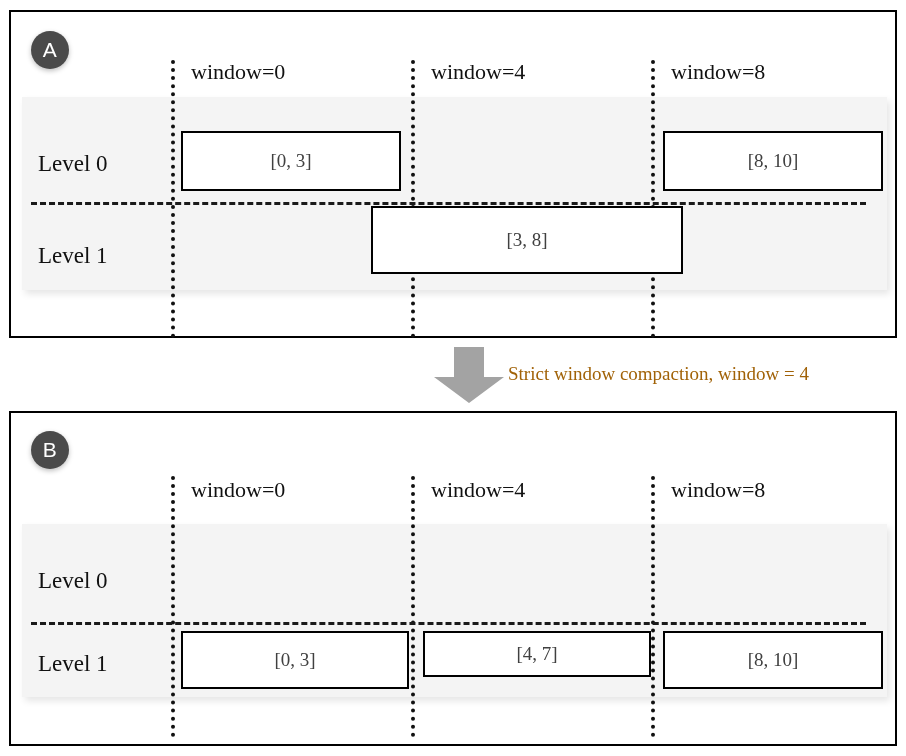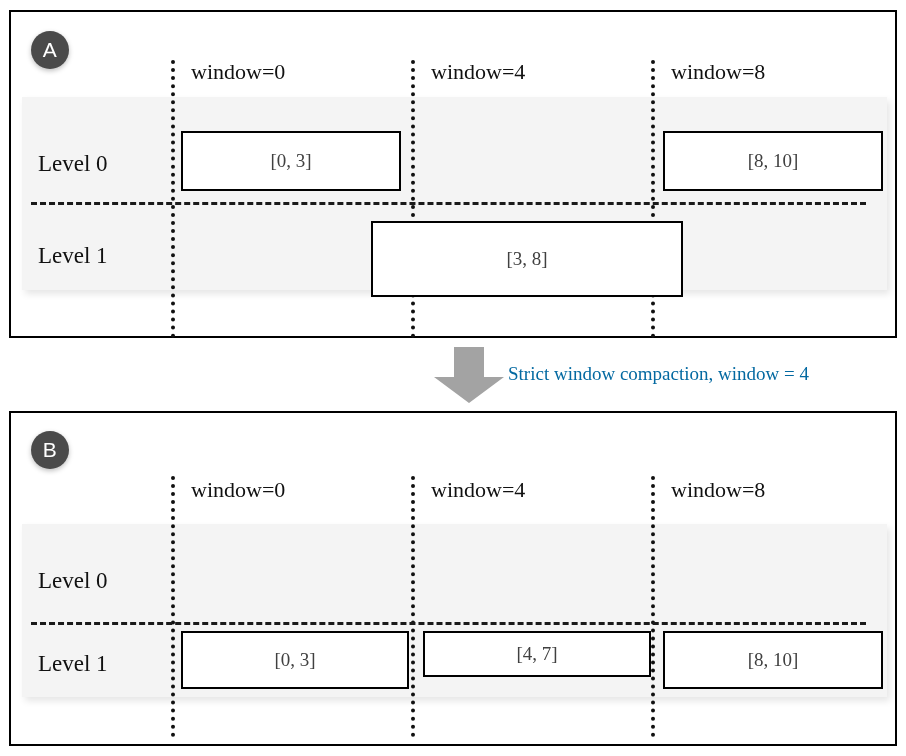--- a/index.html
+++ b/index.html
@@ -112,21 +112,21 @@
     top: 9px;
     width: 78px;
     height: 56px;
   }
   #transition-caption {
     position: absolute;
     left: 508px;
     top: 25px;
     font-size: 19px;
     white-space: nowrap;
-    color: #0369a1;
+    color: #a16207;
   }
 </style>
 </head>
 <body>
 
 <div class="panel" id="panel-a">
 
   <div class="badge">A</div>
 
   <div class="band" id="band-a"></div>
@@ -139,21 +139,21 @@
   <div class="window-label" style="left:420px; top:47px; width:200px">window=4</div>
   <div class="window-label" style="left:660px; top:47px; width:200px">window=8</div>
 
   <div class="level-label" style="left:27px; top:139px">Level 0</div>
   <div class="level-label" style="left:27px; top:231px">Level 1</div>
 
   <div class="level-divider" id="divider-a"></div>
 
   <div class="interval-box" style="left:170px; top:119px; width:220px; height:60px">[0, 3]</div>
   <div class="interval-box" style="left:652px; top:119px; width:220px; height:60px">[8, 10]</div>
-  <div class="interval-box" style="left:360px; top:209px; width:312px; height:76px">[3, 8]</div>
+  <div class="interval-box" style="left:360px; top:194px; width:312px; height:68px">[3, 8]</div>
 </div>
 
 <div id="transition">
   <svg id="compaction-arrow" viewBox="0 0 78 56">
     <polygon points="24,0 54,0 54,30 74,30 39,56 4,30 24,30" fill="#a3a3a3"></polygon>
   </svg>
   <div id="transition-caption">Strict window compaction, window = 4</div>
 </div>
 
 <div class="panel" id="panel-b">

